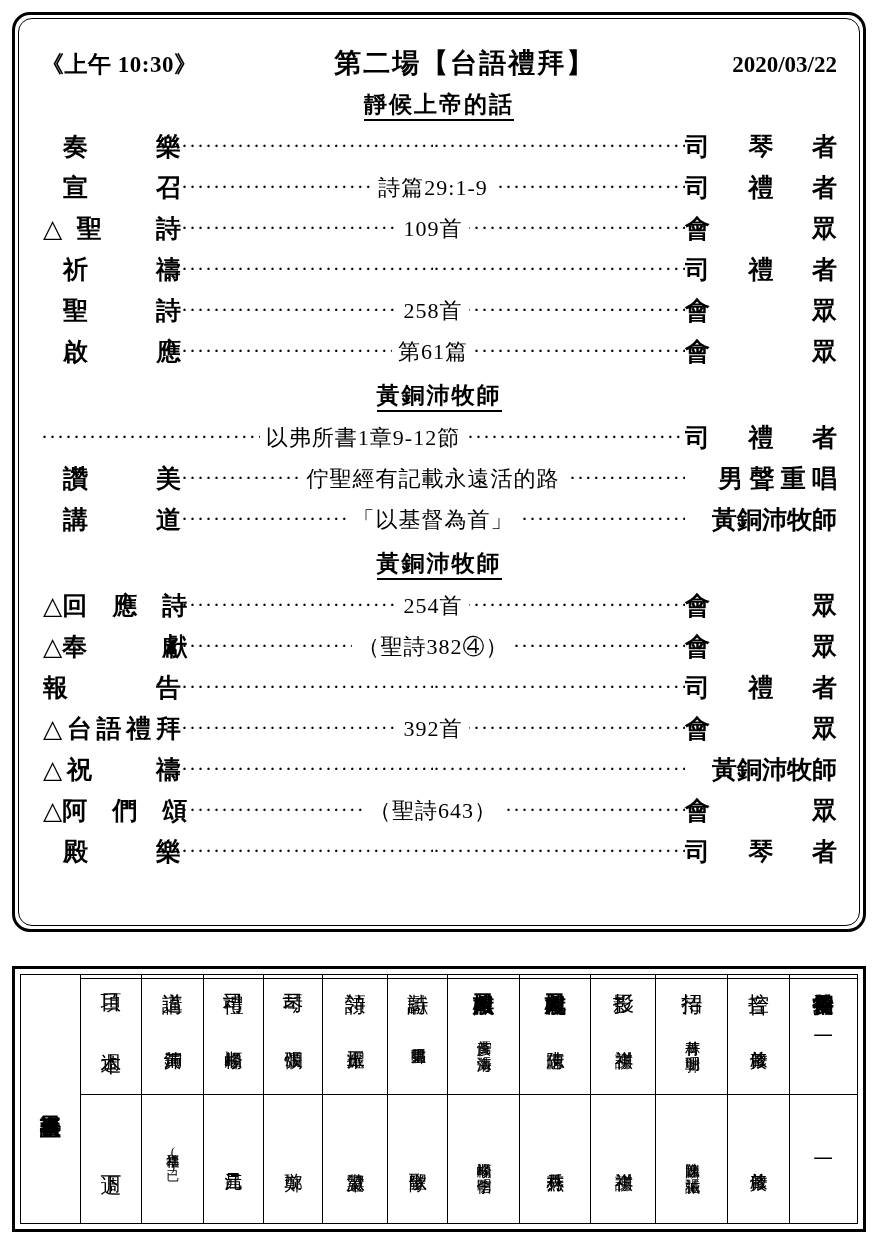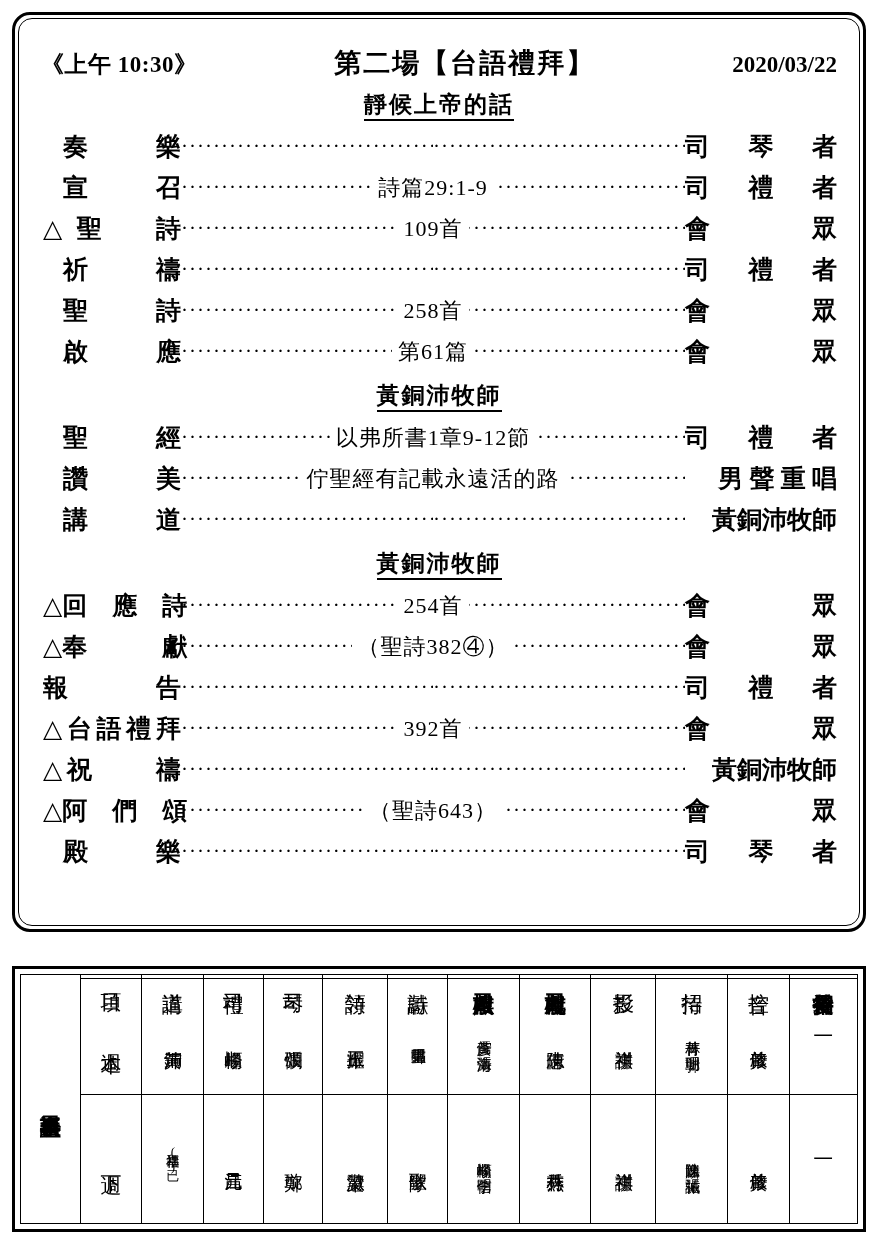--- a/index.html
+++ b/index.html
@@ -295,21 +295,20 @@
         <span class="mid">第61篇</span>
       </div>
       <div class="performer sp3">會　　　眾</div>
     </div>
 
     <div class="section-head">
       <span>黃銅沛牧師</span>
     </div>
 
     <div class="row">
-      <div class="label sp2">聖　經</div>
       <div class="dots">
         <span class="lead-l">·····································································</span>
         <span class="lead-r">·····································································</span>
         <span class="mid">以弗所書1章9-12節</span>
       </div>
       <div class="performer sp3">司　禮　者</div>
     </div>
 
     <div class="row">
       <div class="label sp2">讚　美</div>
@@ -319,20 +318,21 @@
         <span class="mid">佇聖經有記載永遠活的路</span>
       </div>
       <div class="performer plain">男 聲 重 唱</div>
     </div>
 
     <div class="row">
       <div class="label sp2">講　道</div>
       <div class="dots">
         <span class="lead-l">·····································································</span>
         <span class="lead-r">·····································································</span>
+        <span class="mid">「以基督為首」</span>
       </div>
       <div class="performer plain">黃銅沛牧師</div>
     </div>
 
     <div class="section-head">
       <span>黃銅沛牧師</span>
     </div>
 
     <div class="row">
       <div class="label sp4">△回　應　詩</div>

